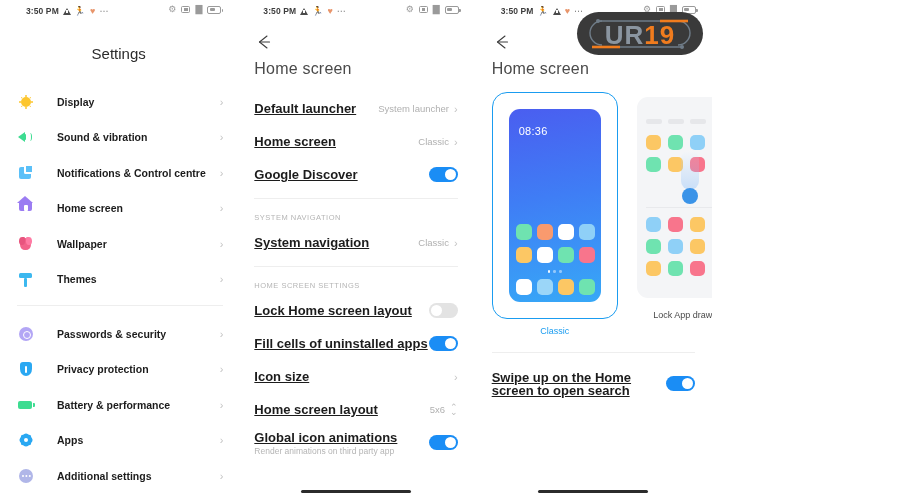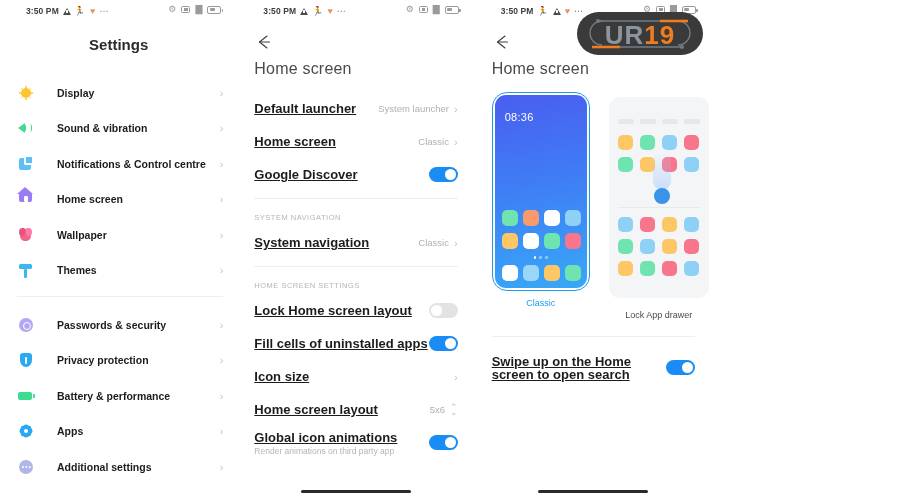--- a/index.html
+++ b/index.html
@@ -28,21 +28,21 @@
   .dots2 { font-size: 9px; color: #5a5a5a; letter-spacing: 1px; line-height: 6px; }
   .bt { font-size: 9px; color: #9a9a9a; }
   .vib { width: 9px; height: 7px; border: 1.2px solid #9a9a9a; border-radius: 1.5px; position: relative; }
   .vib::after { content:""; position:absolute; left:2px; top:1.2px; width:3.5px; height:2.6px; background:#9a9a9a; }
   .wifi { font-size: 9px; color: #9a9a9a; }
   .batt { width: 14px; height: 8px; border: 1.2px solid #9a9a9a; border-radius: 2px; position: relative; }
   .batt::after { content:""; position:absolute; right:-3px; top:2px; width:1.6px; height:3px; background:#9a9a9a; border-radius:0 1px 1px 0;}
   .batt i { position:absolute; left:1.5px; top:1.5px; width:5px; height:3.2px; background:#9a9a9a; display:block; border-radius:1px;}
 
   
-  .p1-title { text-align: center; font-size: 15px; color: #2b2b2b; margin-top: 14px; font-weight: bold; }
+  .p1-title { text-align: center; font-size: 15px; color: #2b2b2b; margin-top: 23px; font-weight: normal; }
   .list1 { margin-top: 22px; }
   .row1 { height: 35.5px; display: flex; align-items: center; padding: 0 14px 0 17px; }
   .row1 .ic { width: 18px; height: 18px; flex: 0 0 18px; position: relative; margin-right: 22px; }
   .row1 .lbl { font-size: 10.5px; color: #1c1c1c; font-weight: bold; flex: 1; }
   .chev { color: #c4c4c4; font-size: 11px; font-weight: 300; }
   .divider1 { height: 1px; background: #eeeeee; margin: 8px 14px 10px 17px; }
 
   
   .ico-sun { width:10px;height:10px;border-radius:50%;background:#fdc62e;position:absolute;left:4px;top:4px;
     box-shadow: 0 -6px 0 -4px #fdc62e, 0 6px 0 -4px #fdc62e, -6px 0 0 -4px #fdc62e, 6px 0 0 -4px #fdc62e,
@@ -95,21 +95,21 @@
   .updown { font-size: 9px; color: #bdbdbd; line-height: 5px; display:flex; flex-direction:column; }
 
   
   .previews { display: flex; gap: 14px; padding: 0 17px; margin-top: 14px; }
   .pv-wrap { display: flex; flex-direction: column; align-items: center; }
   .pv-classic {
     width: 92px; height: 193px; border-radius: 11px;
     background: linear-gradient(170deg,#4a5ef0 0%, #3f7df5 45%, #37a8f7 100%);
     position: relative; overflow: hidden;
   }
-  .pv-sel { padding: 2px; border: 1.6px solid #1a9cf0; border-radius: 15px; background: #fff; }
+  .pv-sel { padding: 16px; border: 1.6px solid #1a9cf0; border-radius: 15px; background: #fff; }
   .pv-time { position: absolute; left: 10px; top: 16px; color: #fff; font-size: 11px; letter-spacing: 0.3px; }
   .pv-grid { position: absolute; left: 7px; right: 7px; display: grid; grid-template-columns: repeat(4,1fr); gap: 5px; }
   .pv-grid .c { width: 16px; height: 16px; border-radius: 5px; }
   .pv-dots { position:absolute; left:0; right:0; display:flex; justify-content:center; gap:3px; }
   .pv-dots b { width:2.6px;height:2.6px;border-radius:50%;background:rgba(255,255,255,.95); display:block;}
   .pv-dots b.dim { background:rgba(255,255,255,.45); }
   .pv-drawer { width: 100px; height: 201px; border-radius: 11px; background: #f4f5f7; position: relative; overflow: hidden; }
   .pv-widget { position:absolute; left:9px; right:9px; top:22px; display:grid; grid-template-columns:repeat(4,1fr); gap:6px; }
   .pv-widget i { height:5px; background:#e6e7ea; border-radius:2px; display:block; }
   .pv-g2 { position:absolute; left:9px; right:9px; display:grid; grid-template-columns:repeat(4,1fr); gap:7px; }

